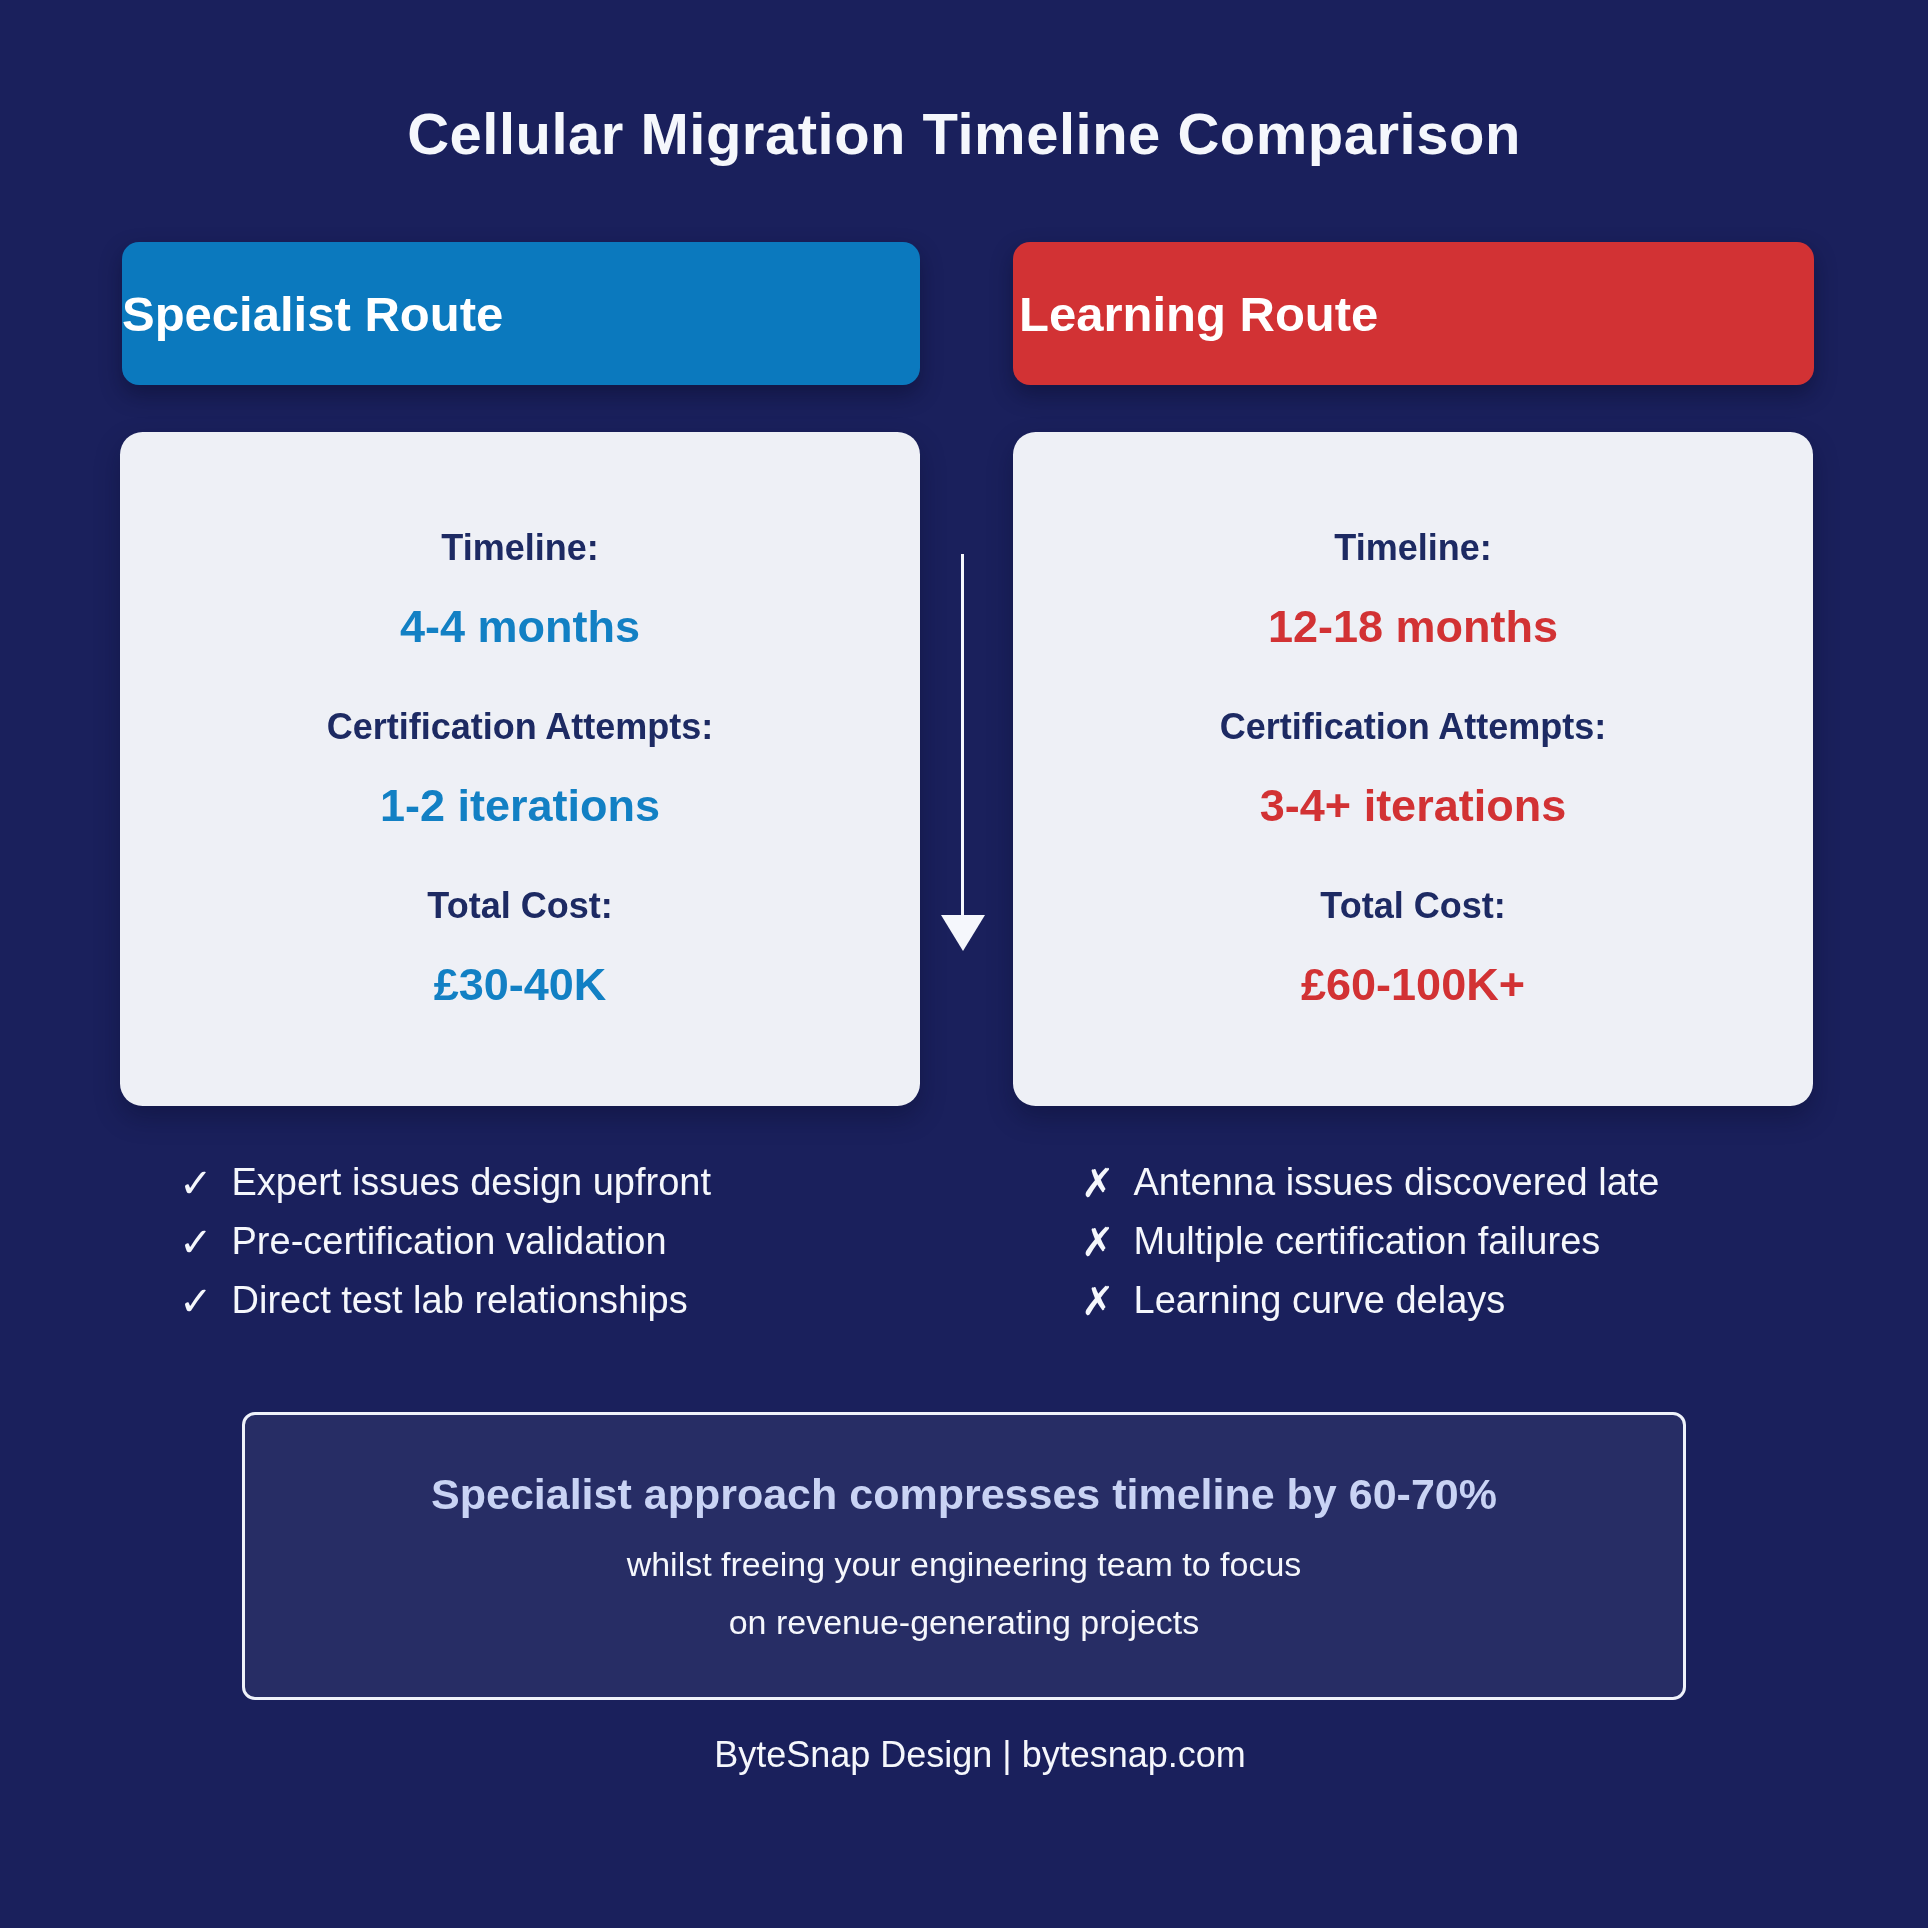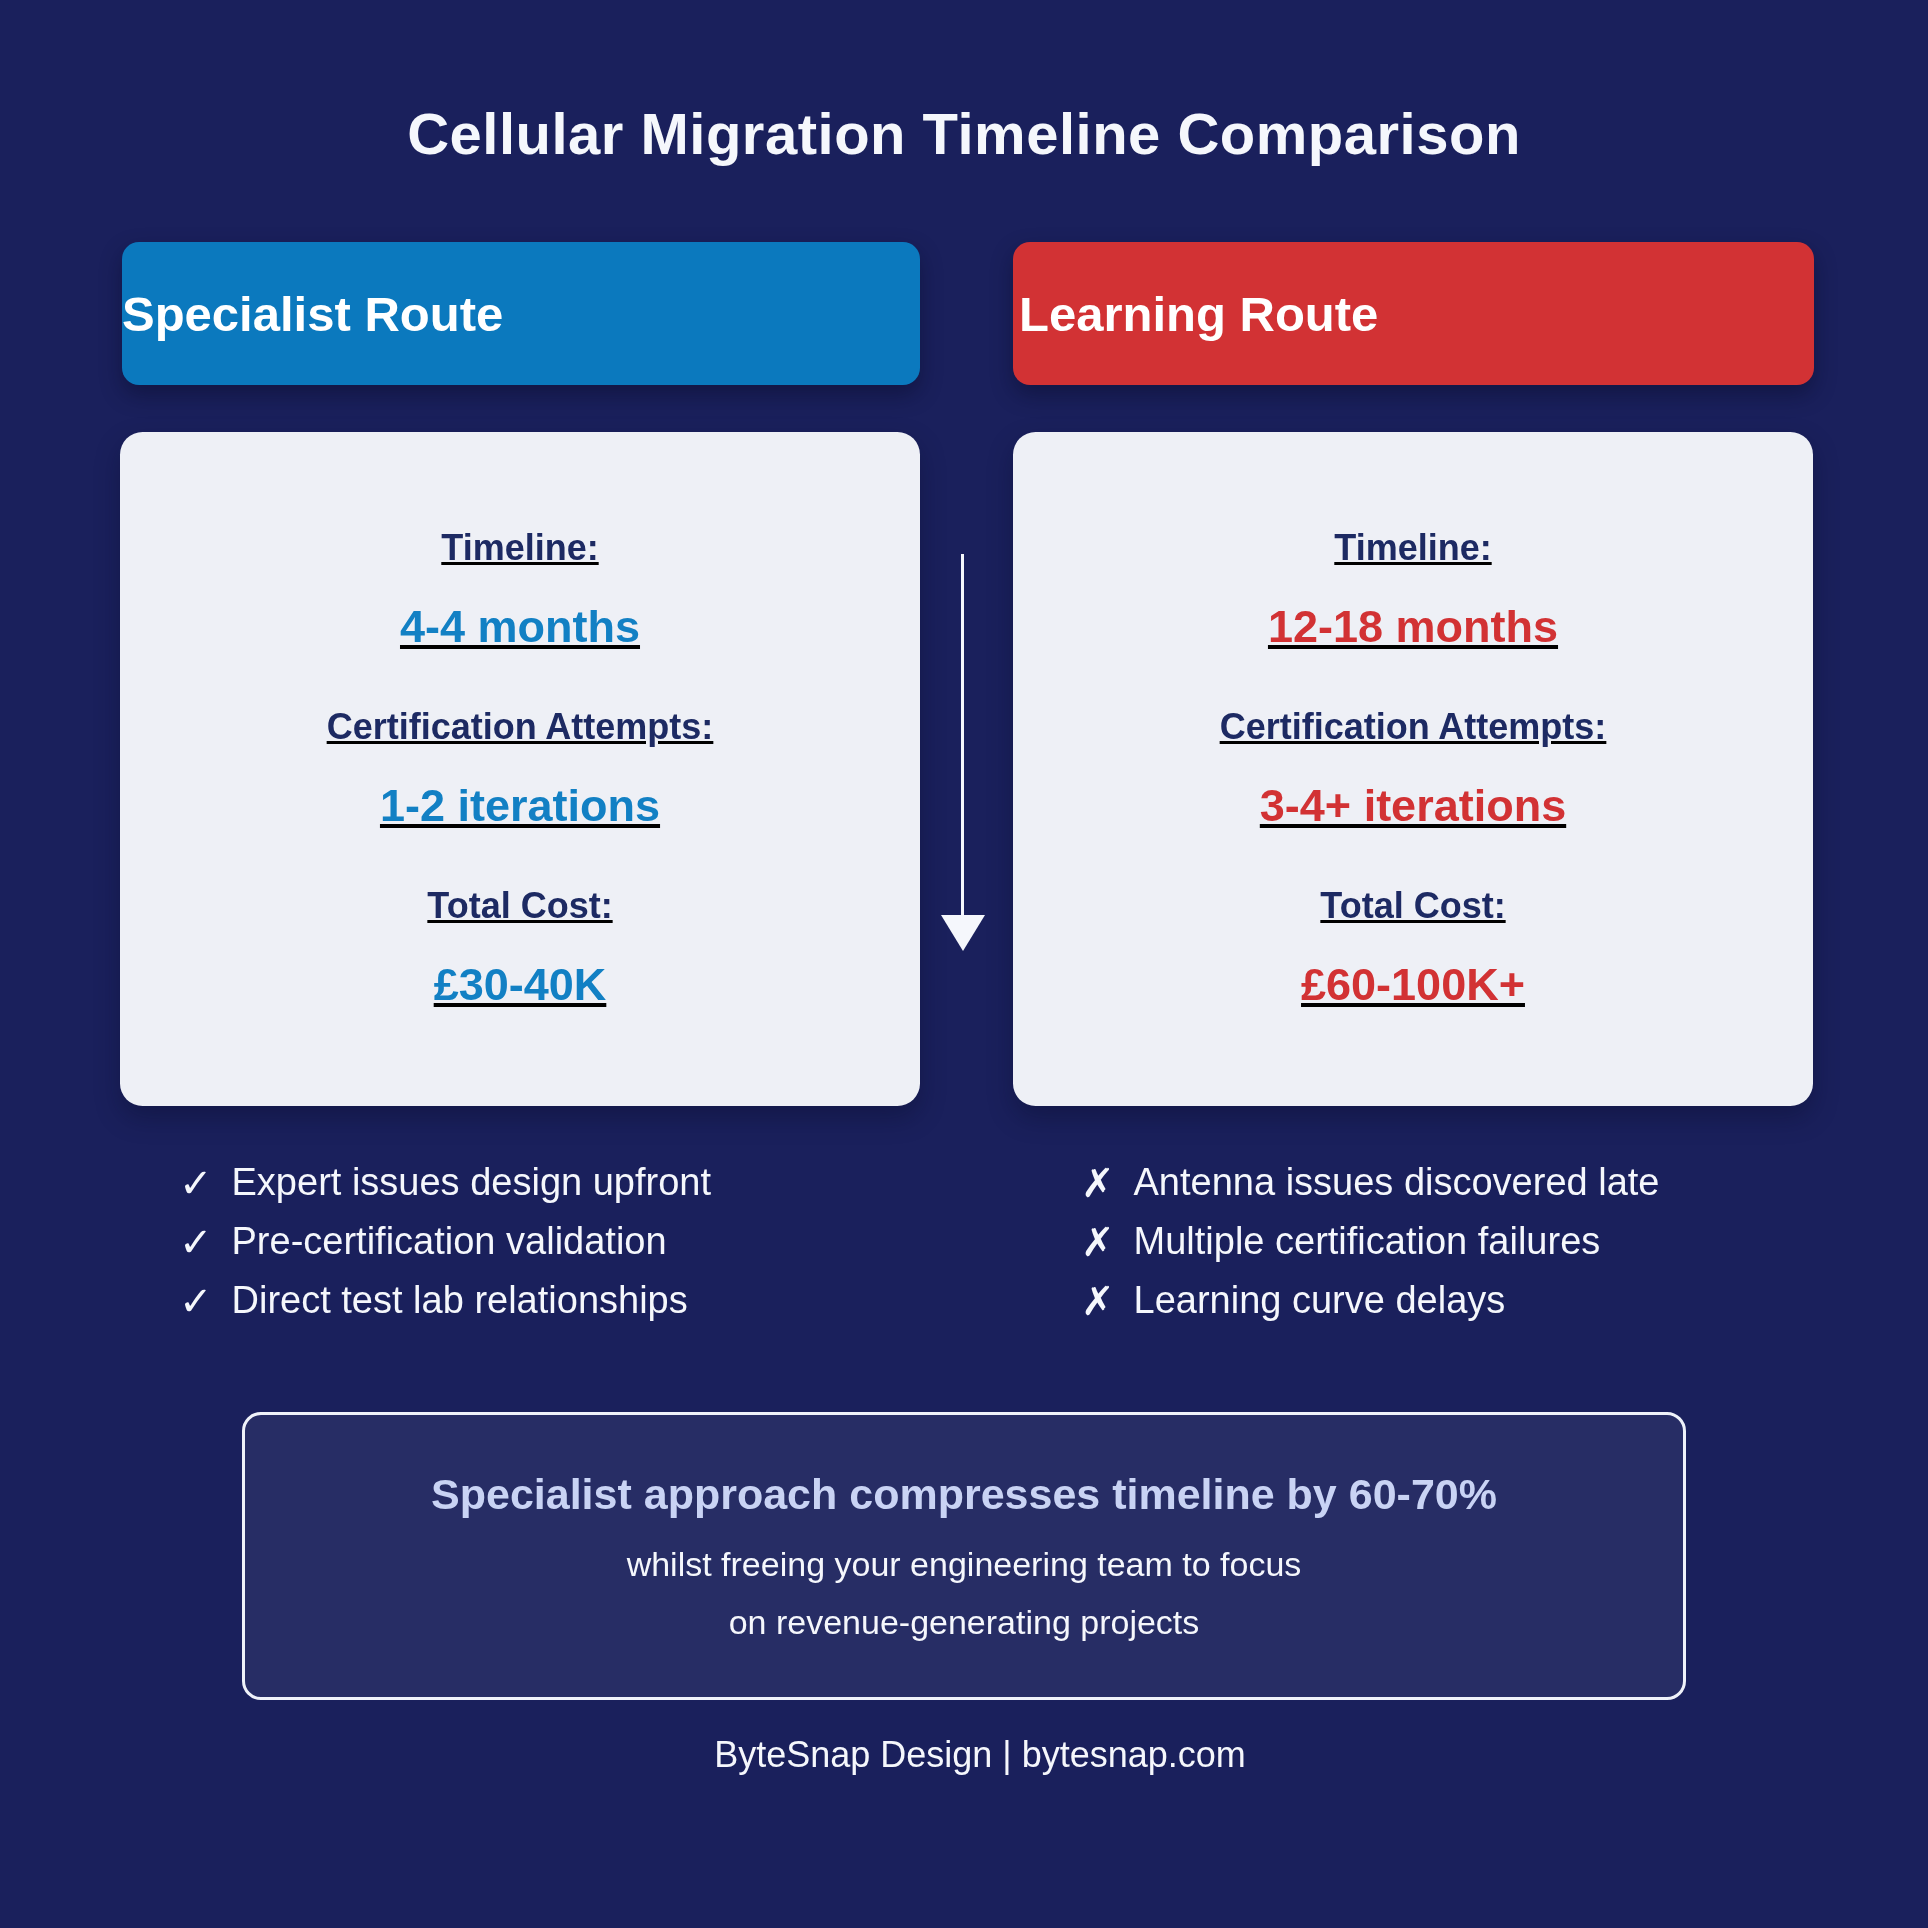--- a/index.html
+++ b/index.html
@@ -24,21 +24,21 @@
     color:#ffffff; font-size:49px; font-weight:700;
     box-shadow:0 9.4px 21px rgba(8,12,40,.45);
   }
   .route-header.specialist{ left:122px; width:798px; background:var(--specialist-blue); }
   .route-header.learning{ left:1013px; width:795px; background:var(--learning-red);padding-left:6px; }
 
   .card{
     position:absolute; top:432px; width:800px; height:674px;
     background:var(--card-bg); border-radius:22.6px;
     display:flex; flex-direction:column; align-items:center; justify-content:center;
-    gap:53px; box-shadow:0 11.3px 24.5px rgba(8,12,40,.35);text-decoration:underline;
+    gap:53px; box-shadow:0 11.3px 24.5px rgba(8,12,40,.35);
   }
   .card.specialist{ left:120px; }
   .card.learning{ left:1013px; }
   .stat{ display:flex; flex-direction:column; align-items:center; gap:32px; }
   .stat-label{ font-size:36px; font-weight:700; color:var(--navy-text); }
   .stat-value{ font-size:45px; font-weight:700; }
   .card.specialist .stat-value{ color:var(--specialist-text); }
   .card.learning  .stat-value{ color:var(--learning-red); }
 
   .down-arrow{ position:absolute; left:0; top:0; }
@@ -57,21 +57,21 @@
   .points.learning{ left:1081px; }
   .points li{
     display:flex; align-items:center; gap:19px; height:59px;
     font-size:38px; color:var(--white-text);
   }
   .mark{ font-size:40px; line-height:1; }
 
   .summary-box{
     position:absolute; left:242px; top:1412px; width:1444px; height:288px;
     box-sizing:border-box; background:var(--box-fill);
-    border:3.8px solid var(--box-border); border-radius:19px;
+    border:3.8px solid var(--box-border); border-radius:13px;
     display:flex; flex-direction:column; align-items:center; justify-content:center; gap:19px;
   }
   .summary-headline{
     font-size:43px; font-weight:700; color:var(--headline-text); margin-bottom:7.5px;
   }
   .summary-line{ font-size:34px; color:var(--white-text); }
 
   .footer{
     position:absolute; top:1734px; left:16px; width:100%; text-align:center;
     font-size:36px; font-weight:500; color:var(--white-text);

